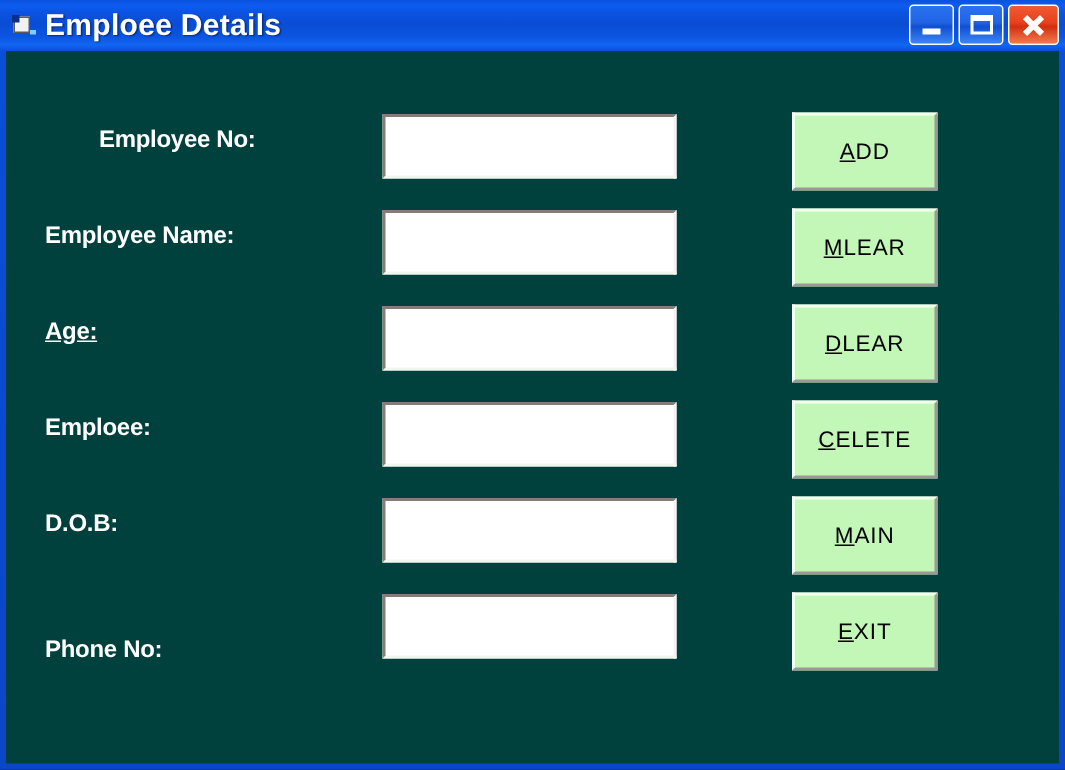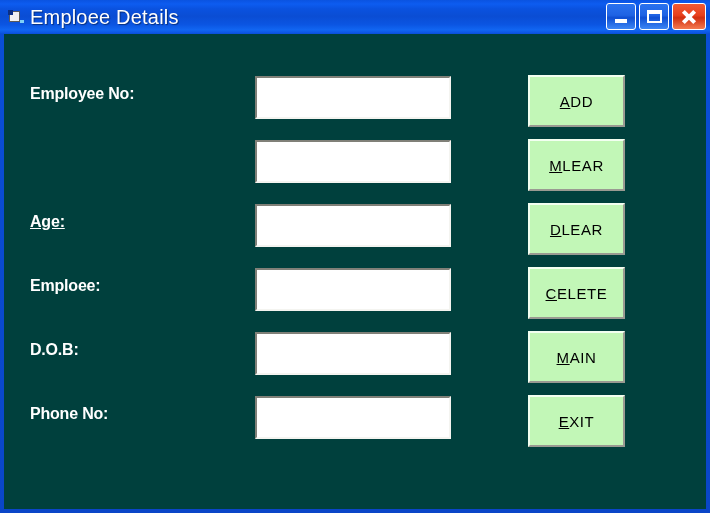--- a/index.html
+++ b/index.html
@@ -74,21 +74,21 @@
     background: #7fd0f7;
   }
   .title-text {
     position: absolute;
     left: 30px;
     top: 2px;
     height: 30px;
     line-height: 30px;
     color: #ffffff;
     font-size: 20px;
-    font-weight: normal;
+    font-weight: bold;
     letter-spacing: 0.2px;
     text-shadow: 1px 1px 1px rgba(0,0,0,0.45);
     white-space: nowrap;
   }
 
   
   .capbtns {
     position: absolute;
     top: 3px;
     right: 4px;
@@ -230,25 +230,26 @@
           <span class="glyph"></span>
         </button>
         <button class="capbtn close">
           <span class="glyph"></span>
         </button>
       </span>
     </div>
 
     <div class="client">
 
-      <div class="field-label" style="top:51px;">Employee No:</div>
+      <div class="field-label" style="top:51px;margin-left:36px;">Employee No:</div>
+      <div class="field-label" style="top:115px;">Employee Name:</div>
       <div class="field-label" style="top:179px;text-decoration:underline;">Age:</div>
       <div class="field-label" style="top:243px;">Emploee:</div>
       <div class="field-label" style="top:307px;">D.O.B:</div>
-      <div class="field-label" style="top:371px;text-align:center;">Phone No:</div>
+      <div class="field-label" style="top:391px;text-align:center;">Phone No:</div>
 
       <input class="textbox" style="top: 42px;" type="text" value="">
       <input class="textbox" style="top: 106px;" type="text" value="">
       <input class="textbox" style="top: 170px;" type="text" value="">
       <input class="textbox" style="top: 234px;" type="text" value="">
       <input class="textbox" style="top: 298px;" type="text" value="">
       <input class="textbox" style="top: 362px;" type="text" value="">
 
       <button class="vbbutton" style="top:41px;">
         <span class="accel">A</span>

